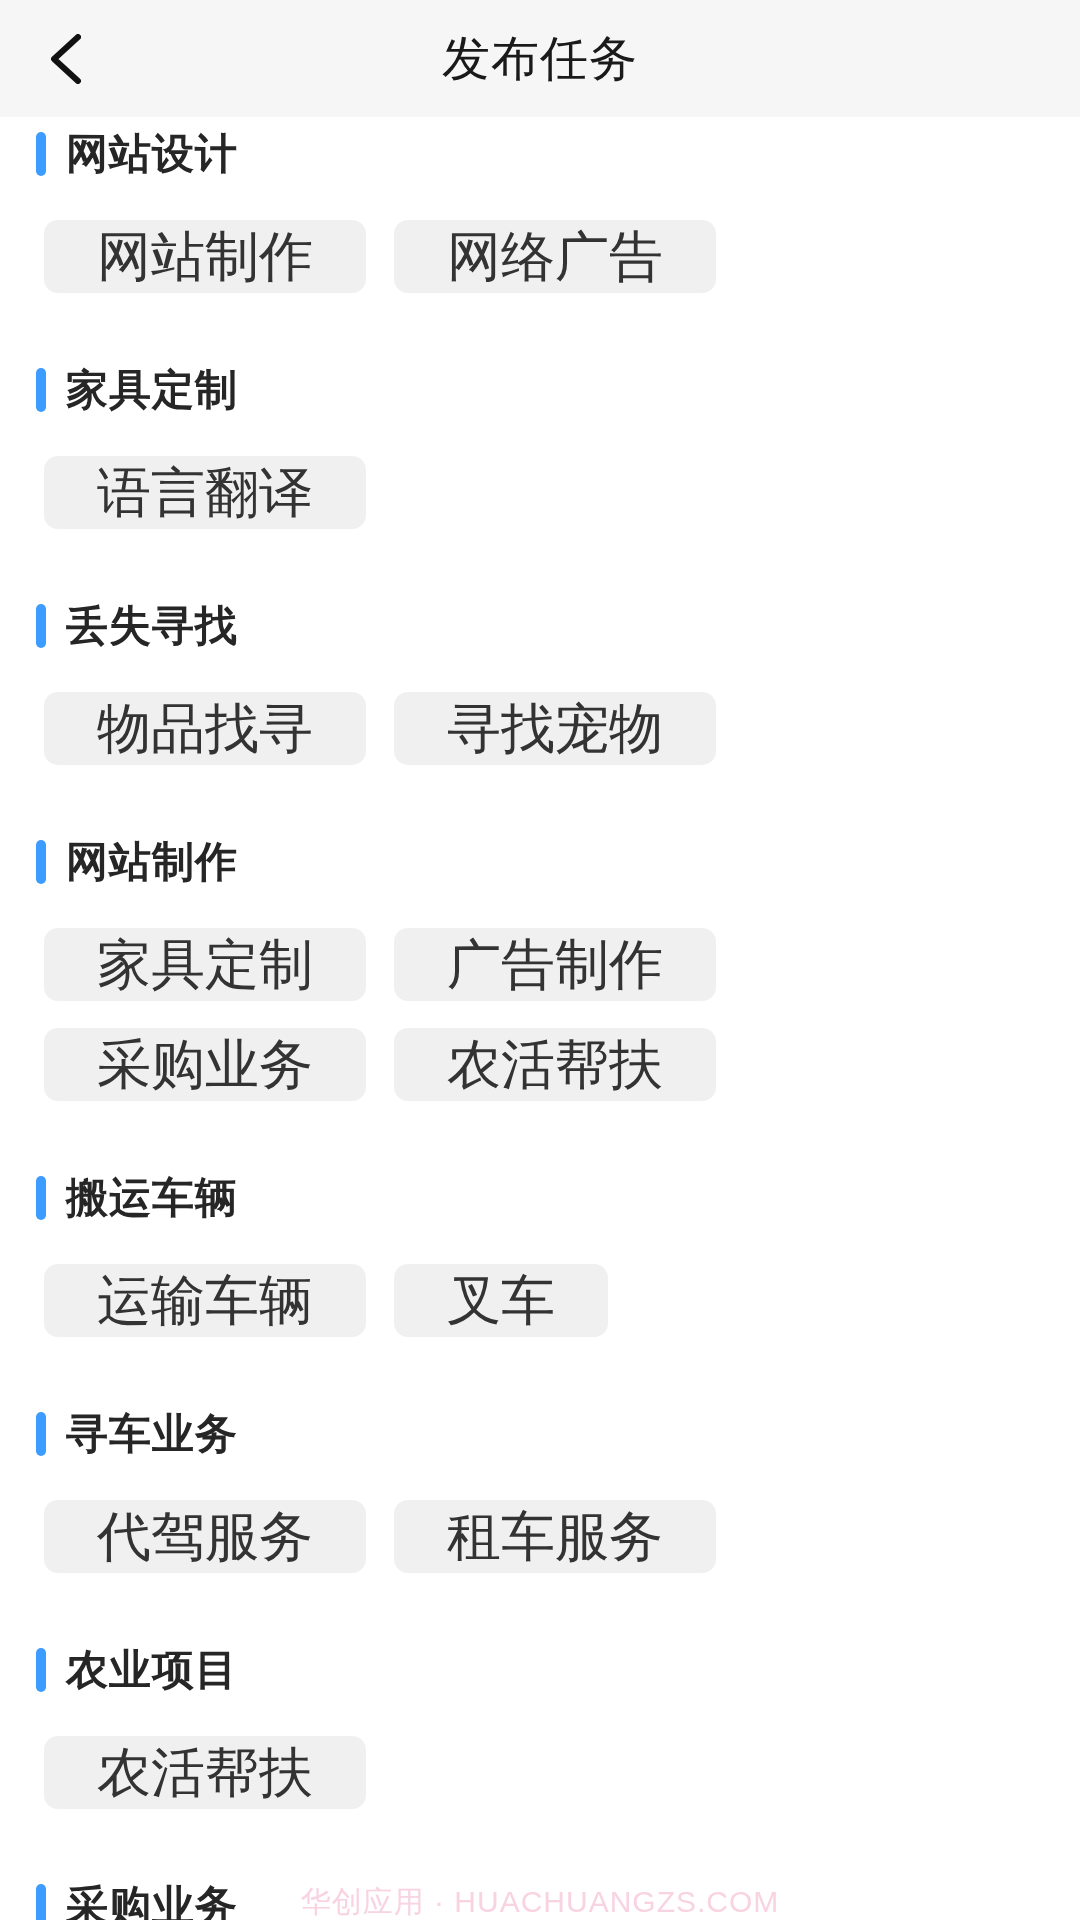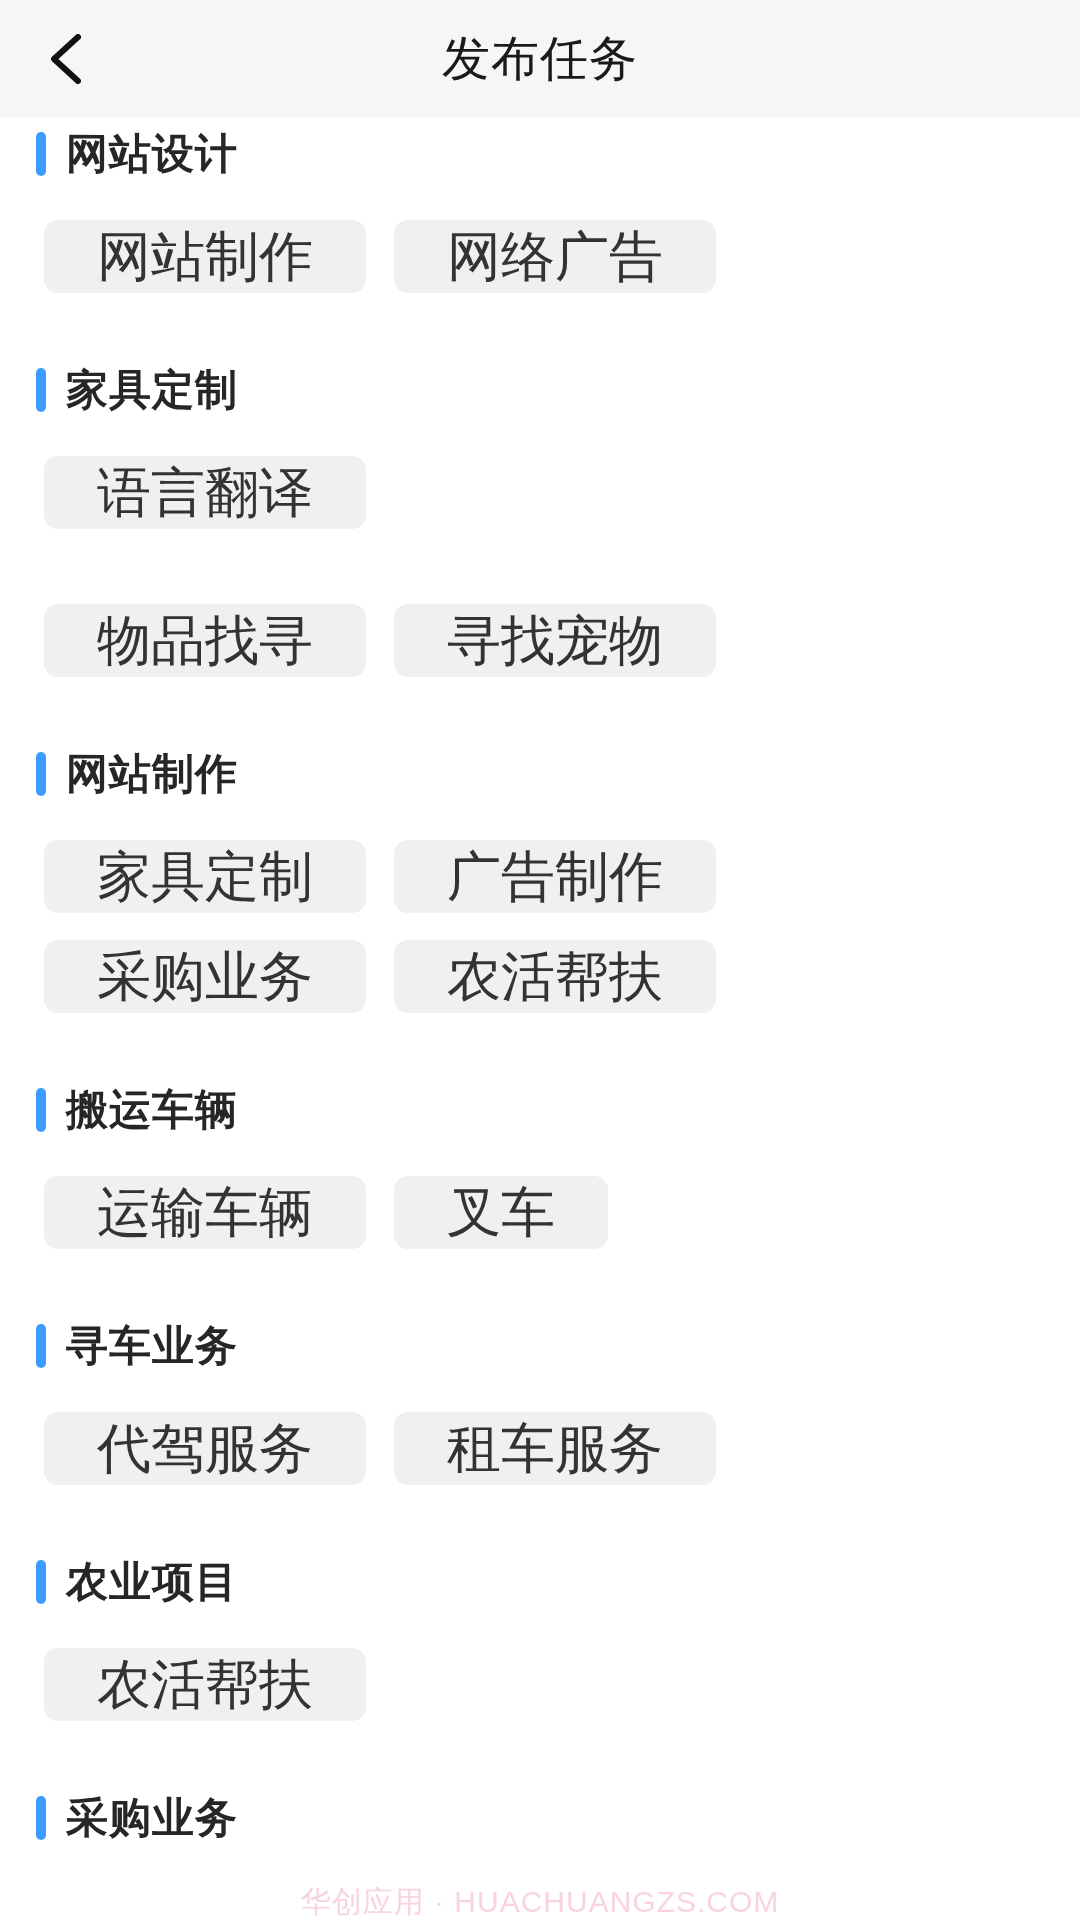--- a/index.html
+++ b/index.html
@@ -133,20 +133,24 @@
       <section class="section">
         <div class="section-header">
           <span class="accent-bar"></span>
           <h2 class="section-title">家具定制</h2>
         </div>
         <div class="chips">
           <button class="chip">语言翻译</button>
         </div>
       </section>
       <section class="section">
+        <div class="section-header">
+          <span class="accent-bar"></span>
+          <h2 class="section-title">丢失寻找</h2>
+        </div>
         <div class="chips">
           <button class="chip">物品找寻</button>
           <button class="chip">寻找宠物</button>
         </div>
       </section>
       <section class="section">
         <div class="section-header">
           <span class="accent-bar"></span>
           <h2 class="section-title">网站制作</h2>
         </div>

